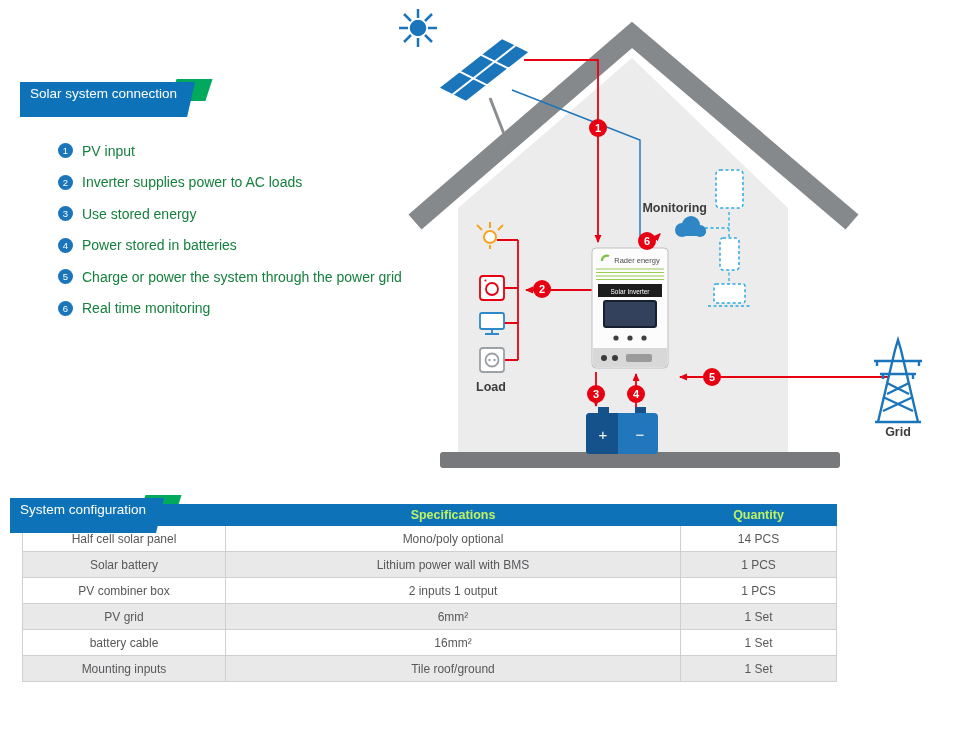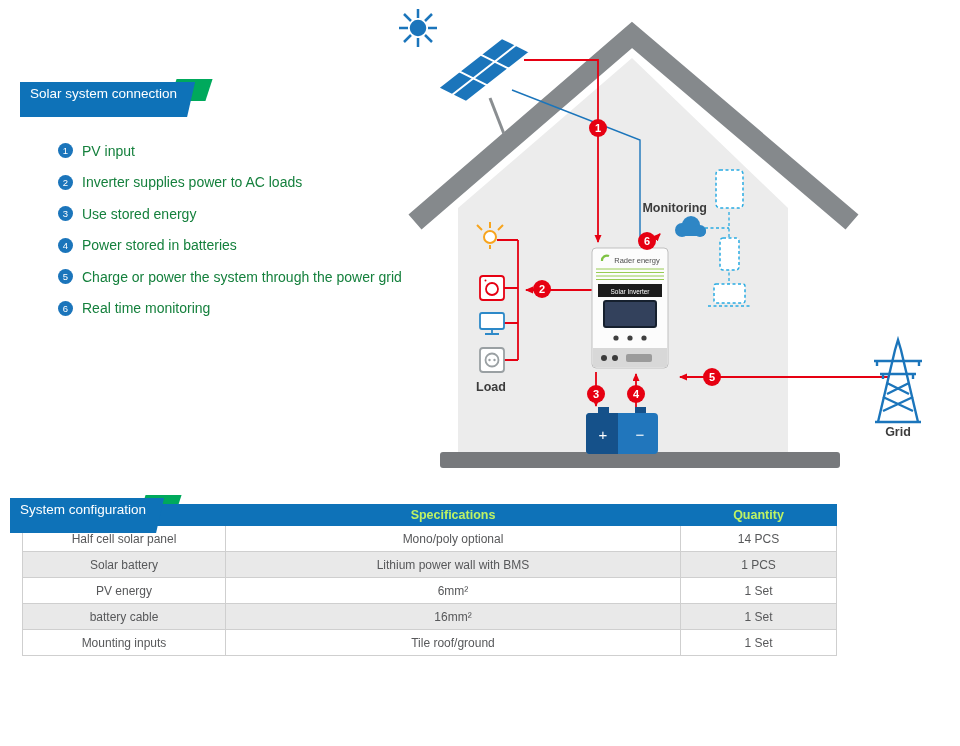--- a/index.html
+++ b/index.html
@@ -239,21 +239,26 @@
         <td>Half cell solar panel</td>
         <td>Mono/poly optional</td>
         <td>14 PCS</td>
       </tr>
       <tr>
         <td>Solar battery</td>
         <td>Lithium power wall with BMS</td>
         <td>1 PCS</td>
       </tr>
       <tr>
-        <td>PV energy</td>
+        <td>PV combiner box</td>
+        <td>2 inputs 1 output</td>
+        <td>1 PCS</td>
+      </tr>
+      <tr>
+        <td>PV grid</td>
         <td>6mm²</td>
         <td>1 Set</td>
       </tr>
       <tr>
         <td>battery cable</td>
         <td>16mm²</td>
         <td>1 Set</td>
       </tr>
       <tr>
         <td>Mounting inputs</td>

